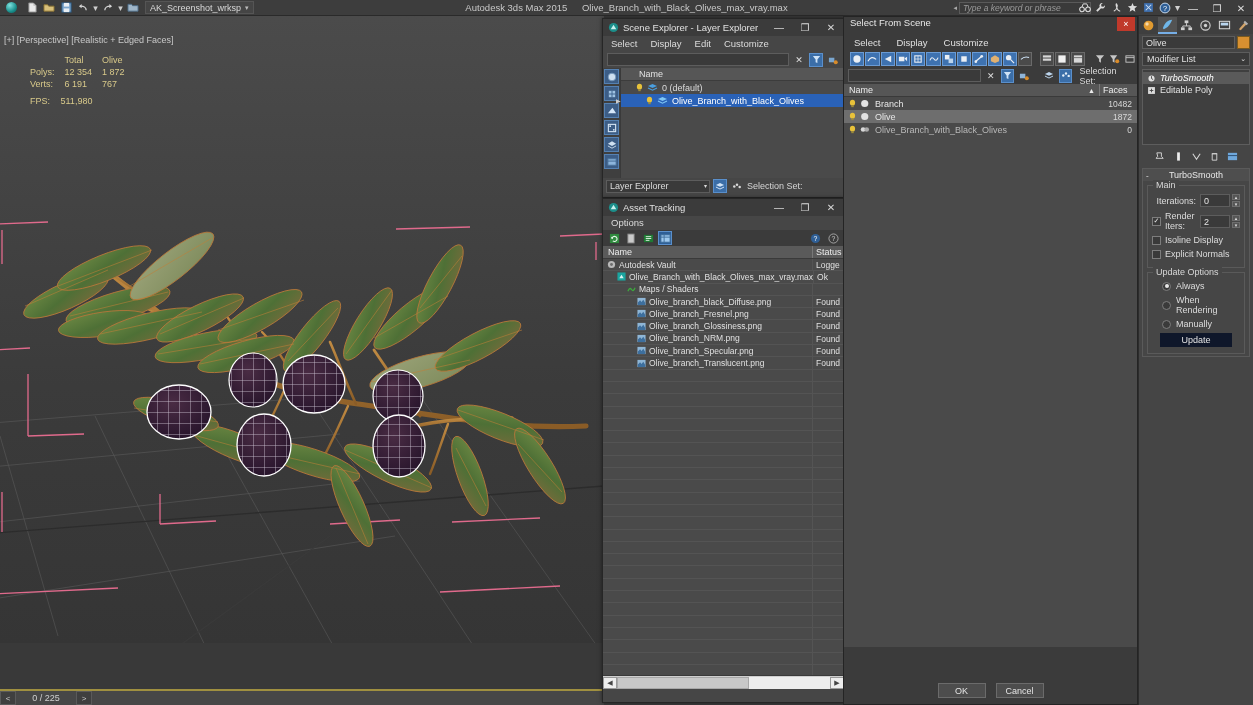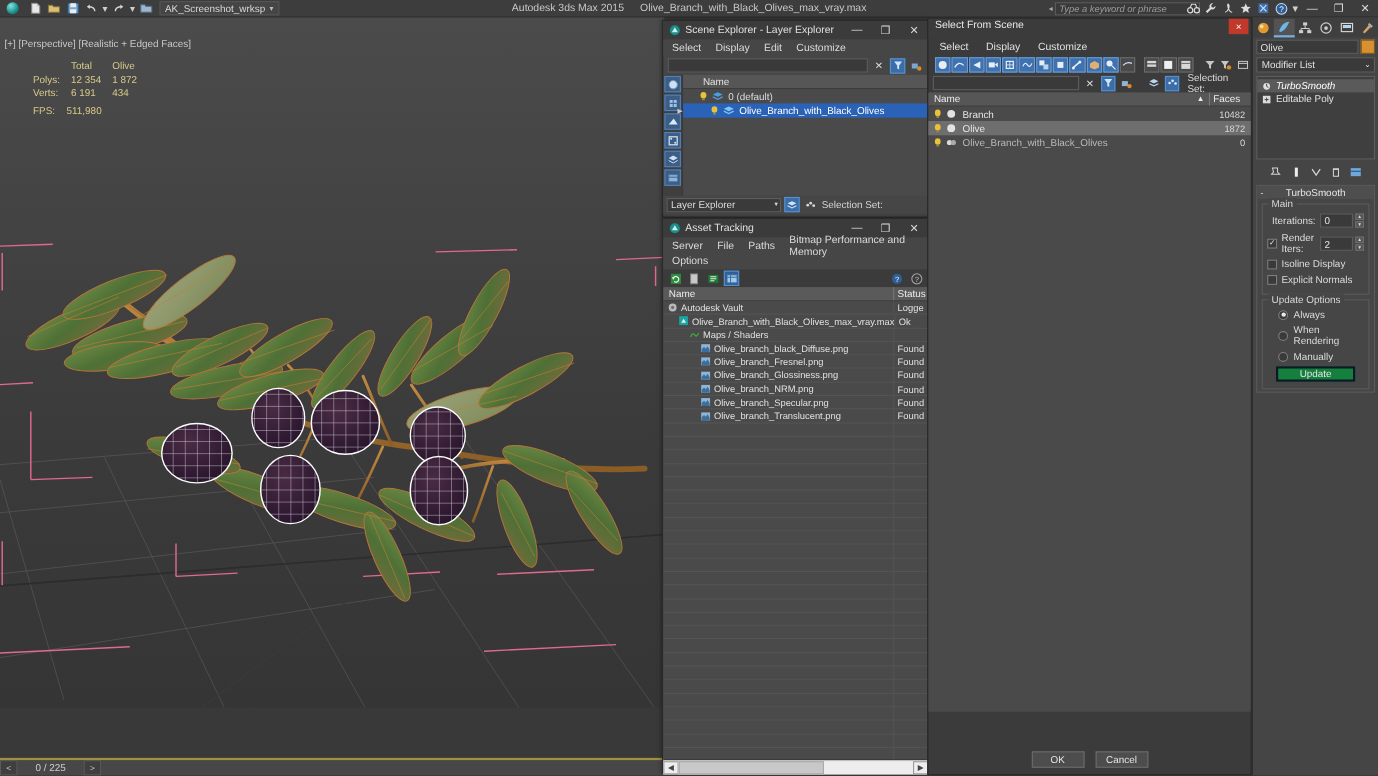--- a/index.html
+++ b/index.html
@@ -218,21 +218,21 @@
   .spinner span{ display:block; width:8px;height:6px; background:#555; border:1px solid #6d6d6d;
                  font-size:5px; text-align:center; line-height:5px; color:#ddd;}
   .chk{ display:flex; align-items:center; font-size:9px; color:#dcdcdc; margin-bottom:4px;}
   .cbox{ width:9px;height:9px; border:1px solid #7d7d7d; background:#3a3a3a; margin-right:4px;
          display:flex;align-items:center;justify-content:center; font-size:7px; color:#e8e8e8;
          flex:none;}
   .rad{ display:flex; align-items:center; font-size:9px; color:#dcdcdc; margin-bottom:4px;}
   .rbox{ width:9px;height:9px; border-radius:50%; border:1px solid #7d7d7d; background:#3a3a3a;
          margin-right:5px; display:flex;align-items:center;justify-content:center; flex:none;}
   .rbox b{ width:4px;height:4px;border-radius:50%; background:#e8e8e8; display:block;}
-  .updbtn{ height:14px; background:#15803d; border:2px solid #0f172a; font-size:9px;
+  .updbtn{ height:14px; background:#4c1d95; border:7px solid #0f172a; font-size:9px;
            color:#e4e4e4; display:flex;align-items:center;justify-content:center;
            margin:4px 8px 2px 8px;}
 </style>
 </head>
 <body>
 
 <div id="appbar" class="abs">
   <div id="maxlogo">
       <div class="logo-dot"></div>
     </div>
@@ -493,21 +493,21 @@
         <td class="c2">Olive</td>
           </tr>
       <tr>
             <td>Polys:</td>
         <td class="c2">12 354</td>
         <td class="c2">1 872</td>
           </tr>
       <tr>
             <td>Verts:</td>
         <td class="c2">6 191</td>
-        <td class="c2">434</td>
+        <td class="c2">767</td>
           </tr>
     </tbody>
       </table>
   </div>
   <div id="fps" class="abs">
     <span>FPS:</span>
     <span style="padding-left:8px">511,980</span>
   </div>
 
   <svg id="axisgiz" class="abs" width="34" height="30" viewBox="0 0 34 30">
@@ -664,26 +664,20 @@
           <circle cx="6" cy="6" r="5" fill="#1c8e8a"></circle>
           <path d="M3 8 L6 3 L9 8z" fill="#c9f0ee"></path>
         </svg>
       </span>
     <span>Asset Tracking</span>
     <div class="winbtns">
       <div>—</div>
       <div>❐</div>
       <div>✕</div>
     </div>
-  </div>
-  <div class="menubar">
-    <span>Server</span>
-    <span>File</span>
-    <span>Paths</span>
-    <span>Bitmap Performance and Memory</span>
   </div>
   <div id="at-menu2">
     <span>Options</span>
   </div>
   <div id="at-tools">
     <div class="atb">
       <svg width="11" height="11" viewBox="0 0 12 12">
           <rect x="1" y="1" width="10" height="10" fill="#2f8a3e"></rect>
           <path d="M3.2 6.4a2.8 2.8 0 1 1 1 2.2" fill="none" stroke="#e6f6e9" stroke-width="1.2"></path>
           <path d="M2 4.2l2.6.4-1 2.2z" fill="#e6f6e9"></path>

